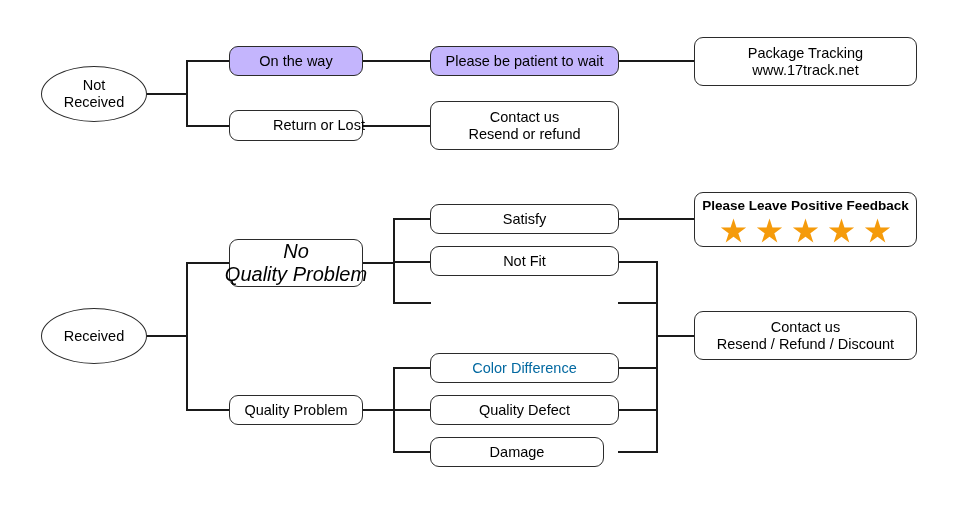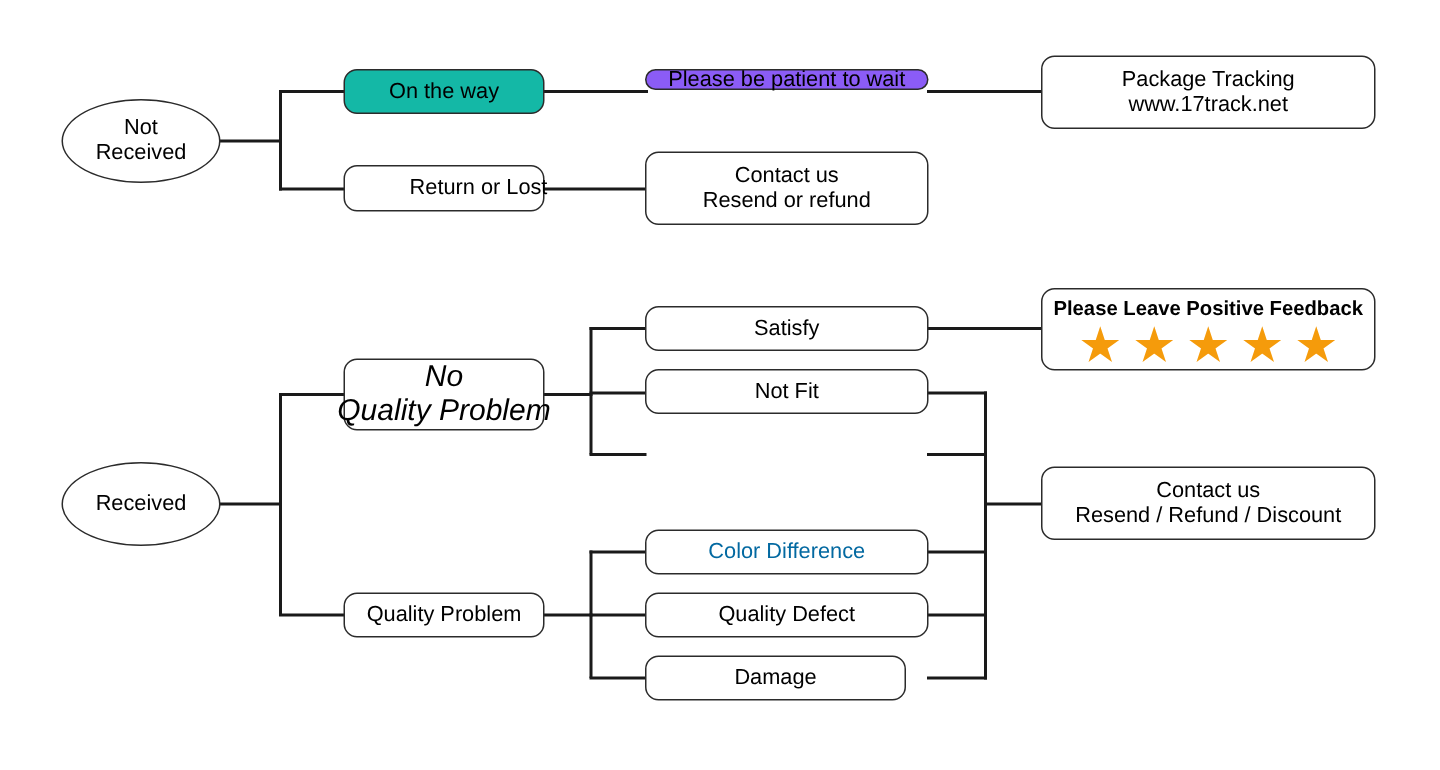--- a/index.html
+++ b/index.html
@@ -90,29 +90,29 @@
 
   <div class="line h" style="left: 362px; top: 125px; width: 70px; background: rgb(26, 26, 26);"></div>
 
   <div class="line h" style="left: 618px; top: 60px; width: 78px; background: rgb(26, 26, 26);"></div>
 
   <div class="node ellipse" style="left: 41px; top: 66px; width: 106px; height: 56px; font-size: 14.5px; border-color: rgb(43, 43, 43); background: rgb(255, 255, 255); color: rgb(0, 0, 0);">
     <span class="ln">Not</span>
     <span class="ln">Received</span>
   </div>
 
-  <div class="node rect" style="left: 229px; top: 46px; width: 134px; height: 30px; font-size: 14.5px; border-color: rgb(43, 43, 43); background: #14b8a6; color: rgb(0, 0, 0);">
+  <div class="node rect" style="left: 229px; top: 46px; width: 134px; height: 30px; font-size: 14.5px; border-color: rgb(43, 43, 43); background: #c4b5fd; color: rgb(0, 0, 0);">
     <span class="ln">On the way</span>
   </div>
 
   <div class="node rect" style="left: 229px; top: 110px; width: 134px; height: 31px; font-size: 14.5px; border-color: rgb(43, 43, 43); background: rgb(255, 255, 255); color: rgb(0, 0, 0); padding-left: 46px;">
     <span class="ln">Return or Lost</span>
   </div>
 
-  <div class="node rect" style="left: 430px; top: 46px; width: 189px; height: 14px; font-size: 14.5px; border-color: rgb(43, 43, 43); background: #8b5cf6; color: rgb(0, 0, 0);">
+  <div class="node rect" style="left: 430px; top: 46px; width: 189px; height: 30px; font-size: 14.5px; border-color: rgb(43, 43, 43); background: #c4b5fd; color: rgb(0, 0, 0);">
     <span class="ln">Please be patient to wait</span>
   </div>
 
   <div class="node rect" style="left: 430px; top: 101px; width: 189px; height: 49px; font-size: 14.5px; border-color: rgb(43, 43, 43); background: rgb(255, 255, 255); color: rgb(0, 0, 0);">
     <span class="ln">Contact us</span>
     <span class="ln">Resend or refund</span>
   </div>
 
   <div class="node rect" style="left: 694px; top: 37px; width: 223px; height: 49px; font-size: 14.5px; border-color: rgb(43, 43, 43); background: rgb(255, 255, 255); color: rgb(0, 0, 0);">
     <span class="ln">Package Tracking</span>

